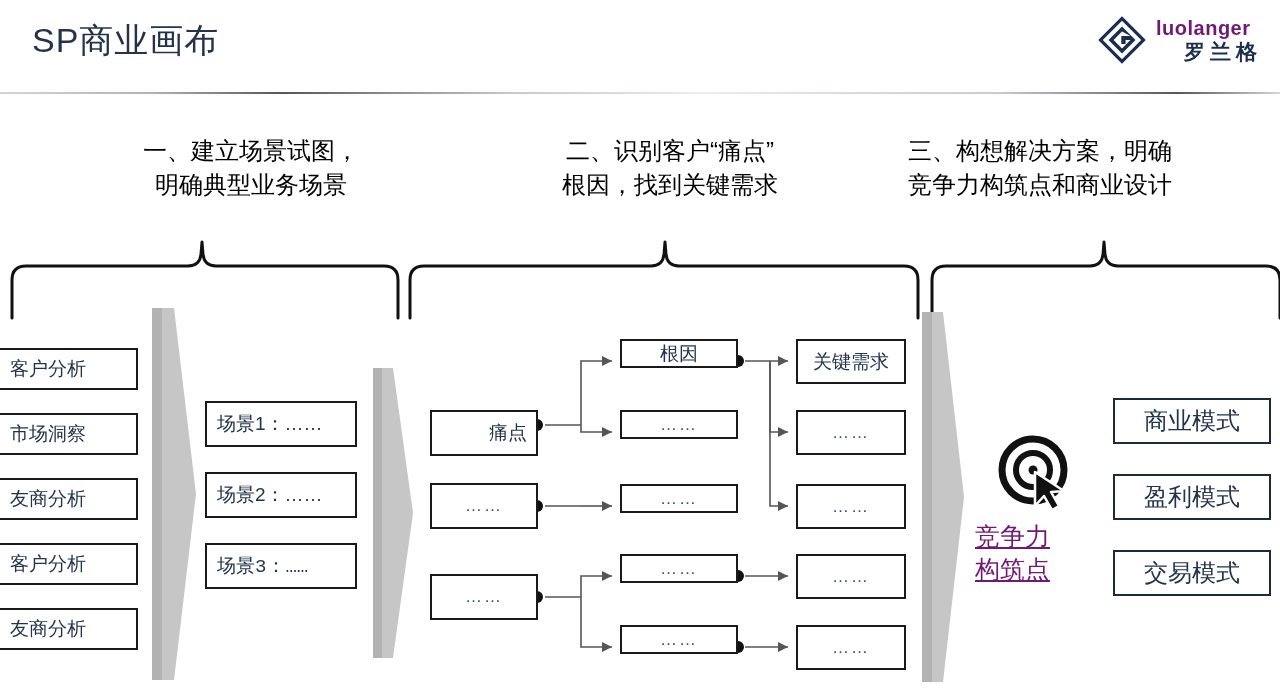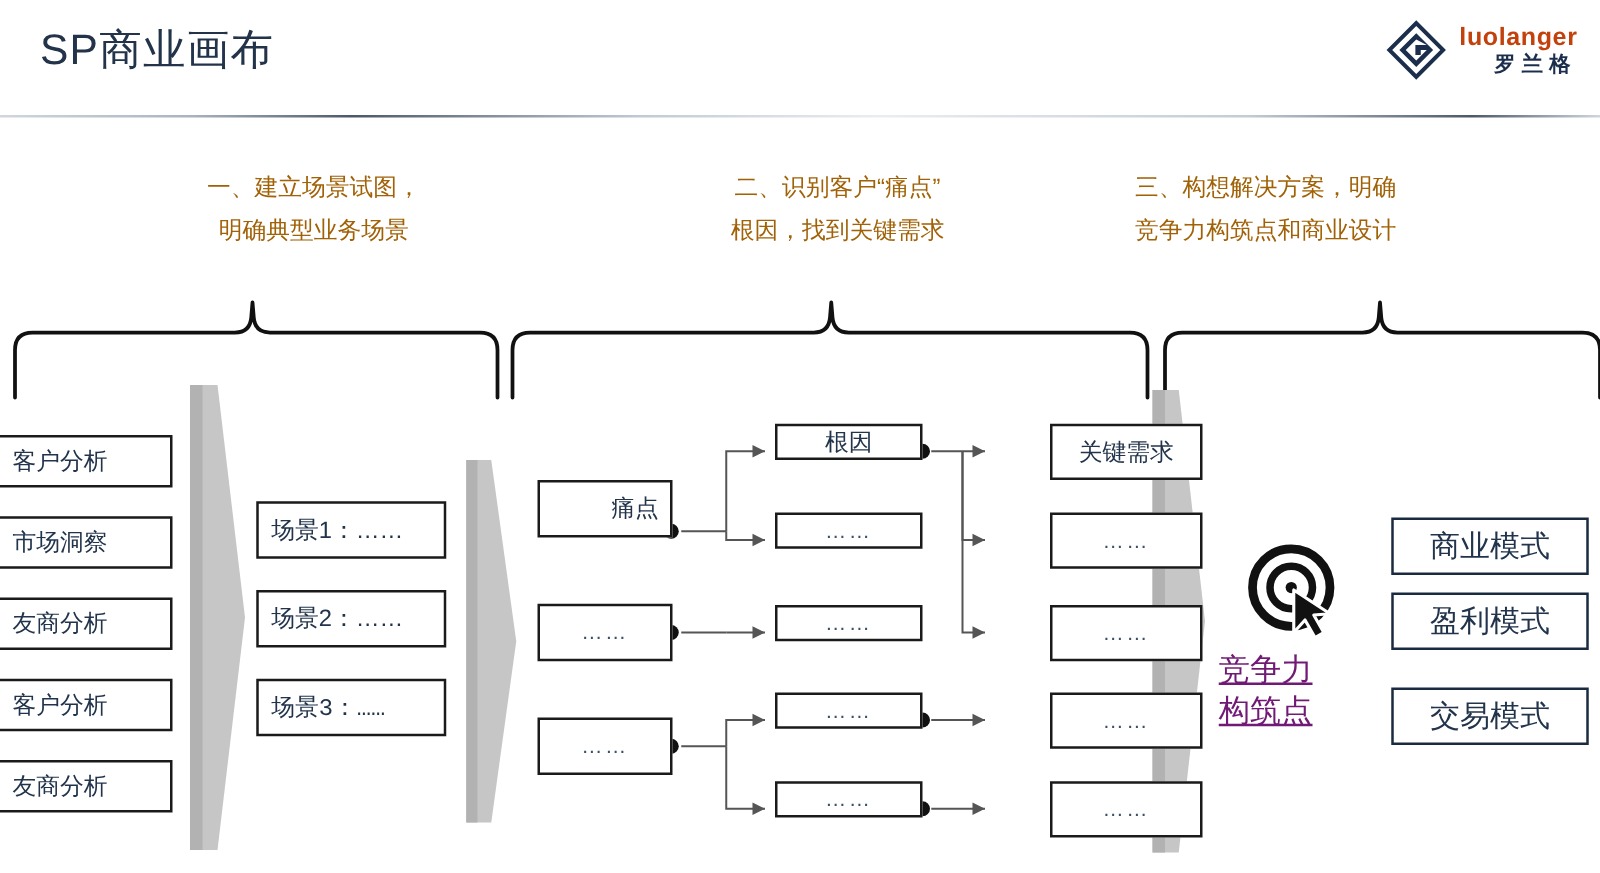--- a/index.html
+++ b/index.html
@@ -22,27 +22,27 @@
   .header-rule{
     position:absolute;left:0;top:92px;width:1280px;height:2px;
     background:linear-gradient(90deg,#c9cfd8 0%,#9aa6b5 12%,#2c3a4e 22%,#b7c0cc 40%,#e7eaee 55%,#b9c2cd 78%,#2c3a4e 92%,#c9cfd8 100%);
     opacity:.85;
   }
 
   
   .logo{position:absolute;right:18px;top:14px;display:flex;align-items:center;gap:8px;}
   .logo-mark{width:52px;height:52px;flex:0 0 52px;}
   .logo-text{display:flex;flex-direction:column;line-height:1;}
-  .logo-en{font-size:20px;font-weight:bold;color:#c2410c;letter-spacing:.5px;}
-  .logo-cn{font-size:17px;font-weight:bold;color:#1b2f4d;letter-spacing:5px;margin-top:3px;margin-left:28px;}
+  .logo-en{font-size:20px;font-weight:bold;color:#701a75;letter-spacing:.5px;}
+  .logo-cn{font-size:21px;font-weight:bold;color:#1b2f4d;letter-spacing:5px;margin-top:3px;margin-left:28px;}
 
   
   .sec-head{
     position:absolute;text-align:center;
-    font-size:19px;line-height:34px;color:#a16207;white-space:pre-line;
+    font-size:24px;line-height:34px;color:#000000;white-space:pre-line;
   }
   #sec-head-1{left:86px;top:134px;width:330px;}
   #sec-head-2{left:480px;top:134px;width:380px;}
   #sec-head-3{left:908px;top:134px;width:372px;text-align:left;}
 
   
   .brace{position:absolute;}
 
   
   .chevron{position:absolute;}
@@ -64,21 +64,21 @@
   
   .scene{left:205px;width:152px;height:46px;font-size:19px;}
 
   
   .pain{left:430px;width:108px;height:46px;}
 
   
   .root{left:620px;width:118px;height:29px;}
 
   
-  .need{left:840px;width:122px;height:45px;}
+  .need{left:796px;width:110px;height:45px;}
 
   
   .model{left:1113px;width:158px;height:46px;justify-content:center;font-size:24px;border:2px solid #1a2b40;}
 
   
   .comp-icon{position:absolute;left:995px;top:432px;width:82px;height:82px;}
   .comp-label{
     position:absolute;left:975px;top:520px;width:120px;text-align:left;
     font-size:25px;line-height:33px;color:#701a75;white-space:pre-line;text-decoration:underline;
   }
@@ -222,21 +222,21 @@
     <g fill="#111">
       <circle cx="537" cy="425" r="6"></circle>
       <circle cx="537" cy="506" r="6"></circle>
       <circle cx="537" cy="597" r="6"></circle>
       <circle cx="738" cy="361" r="6"></circle>
       <circle cx="738" cy="576" r="6"></circle>
       <circle cx="738" cy="647" r="6"></circle>
     </g>
   </svg>
 
-  <div class="nbox center pain" style="top:384px;padding-left:48px;">
+  <div class="nbox center pain" style="top:410px;padding-left:48px;">
     <span>痛点</span>
   </div>
   <div class="nbox center pain" style="top:483px;">
     <span class="dots">……</span>
   </div>
   <div class="nbox center pain" style="top:574px;">
     <span class="dots">……</span>
   </div>
 
   <div class="nbox center root" style="top:339px;">
@@ -275,21 +275,21 @@
     <svg width="82" height="82" viewBox="0 0 82 82">
       <circle cx="38" cy="38" r="31" fill="none" stroke="#111" stroke-width="7"></circle>
       <circle cx="38" cy="38" r="17" fill="none" stroke="#111" stroke-width="6"></circle>
       <circle cx="38" cy="38" r="4.5" fill="#111"></circle>
       <path d="M40 40 L40 74 L49 64 L57 78 L64 74 L56 60 L69 59 Z" fill="#111" stroke="#fff" stroke-width="2.5" stroke-linejoin="round"></path>
     </svg>
   </div>
   <div class="comp-label">竞争力
 构筑点</div>
 
-  <div class="nbox model" style="top:414px;align-items:center;">
+  <div class="nbox model" style="top:398px;align-items:center;">
     <span>商业模式</span>
   </div>
   <div class="nbox model" style="top:550px;">
     <span>交易模式</span>
   </div>
   <div class="nbox model" style="top:474px;">
     <span>盈利模式</span>
   </div>
 
 </div>

